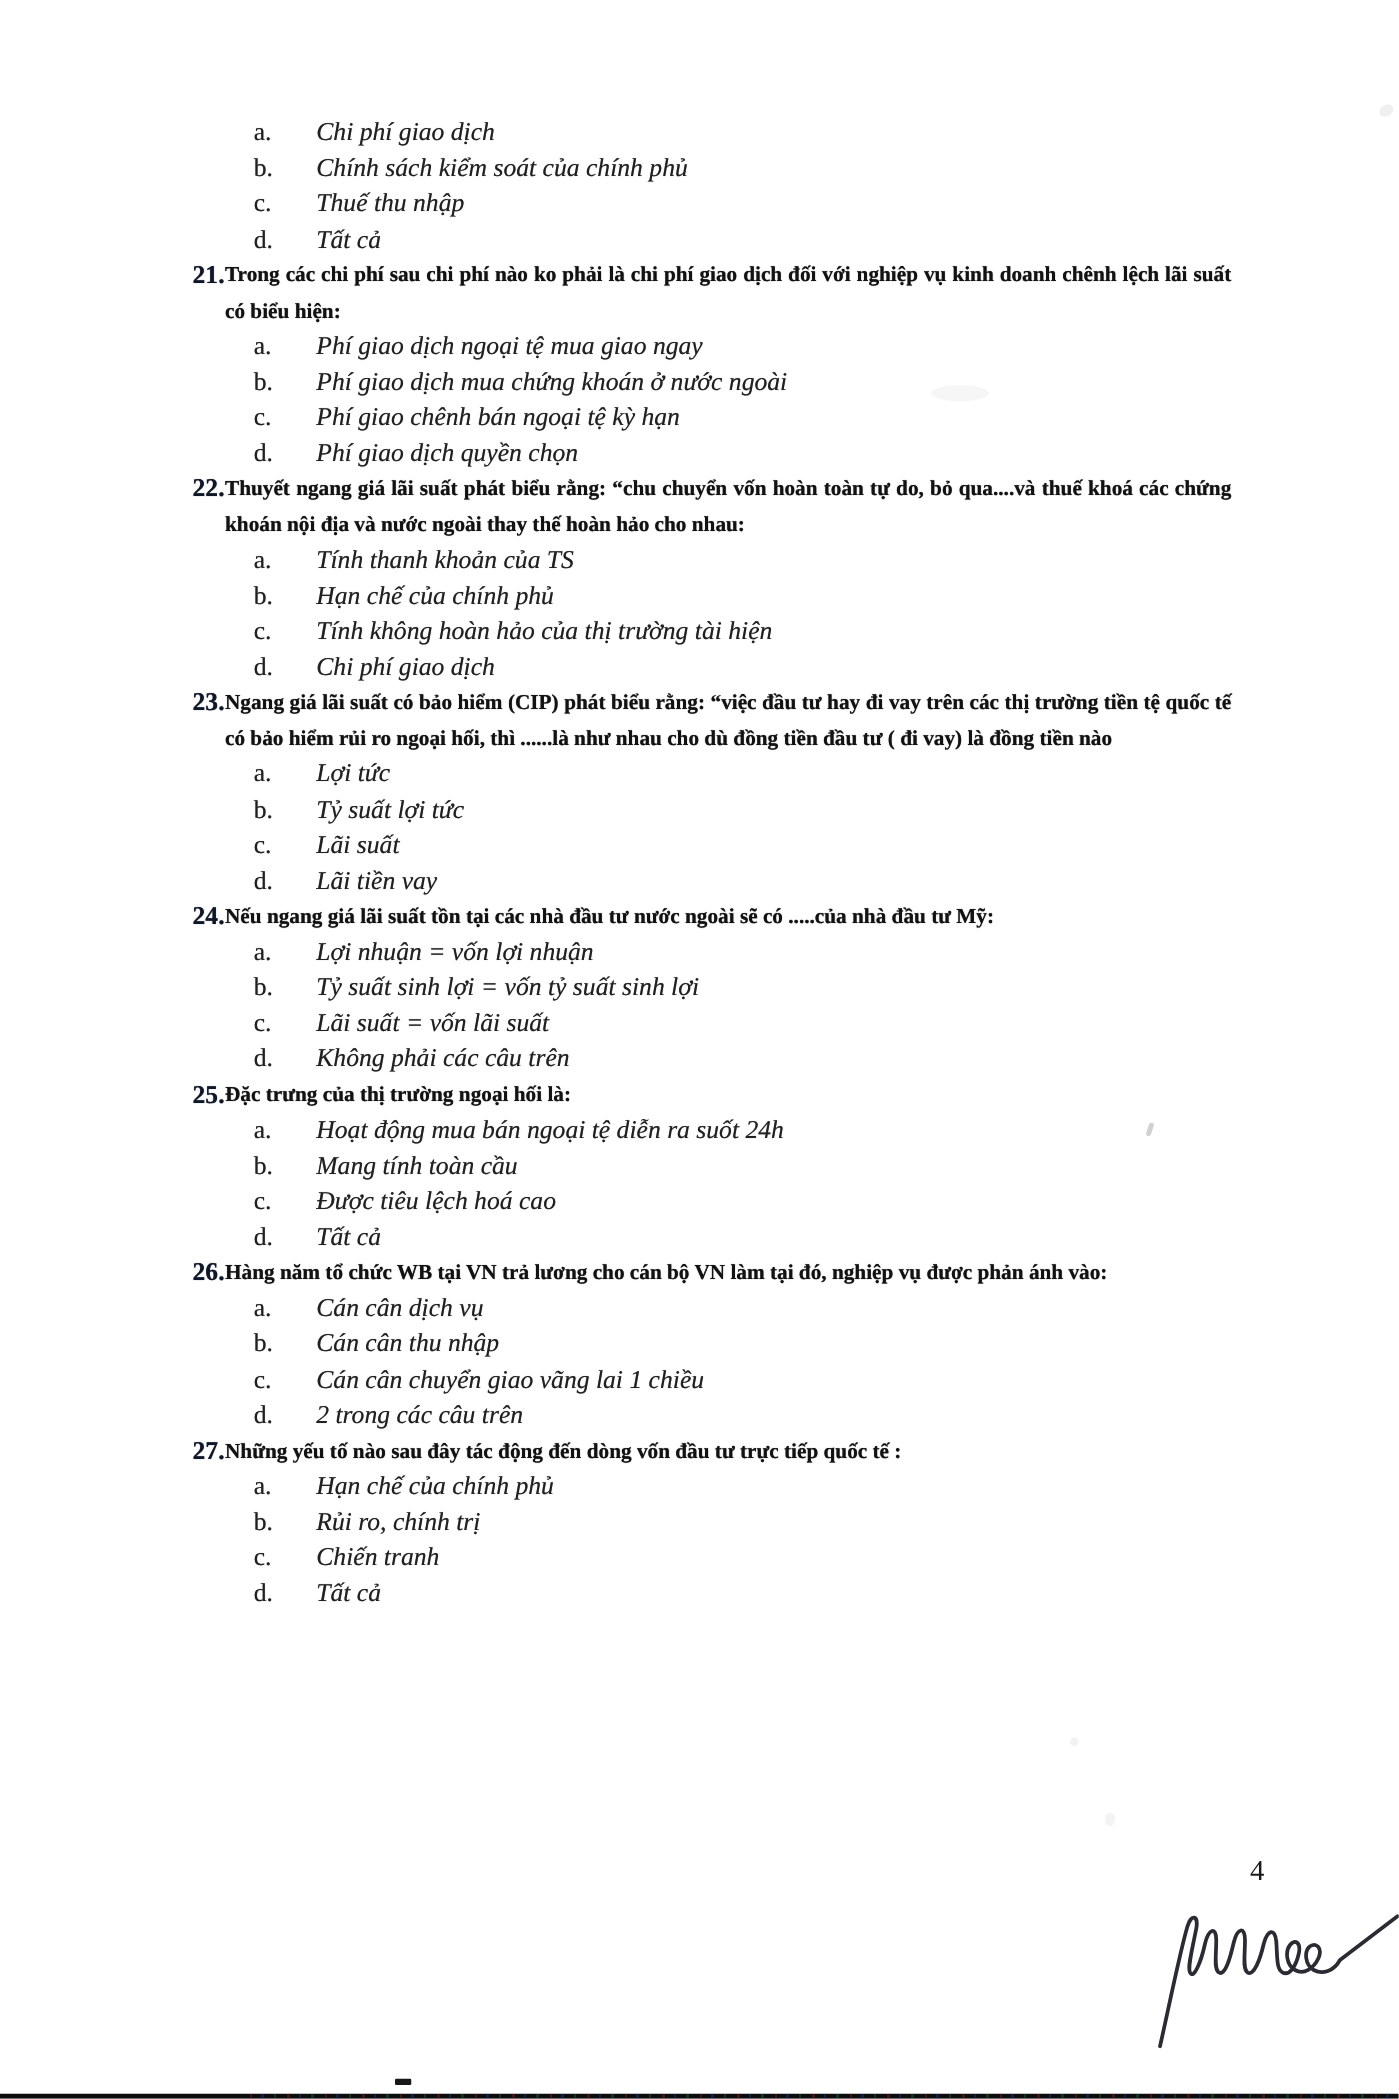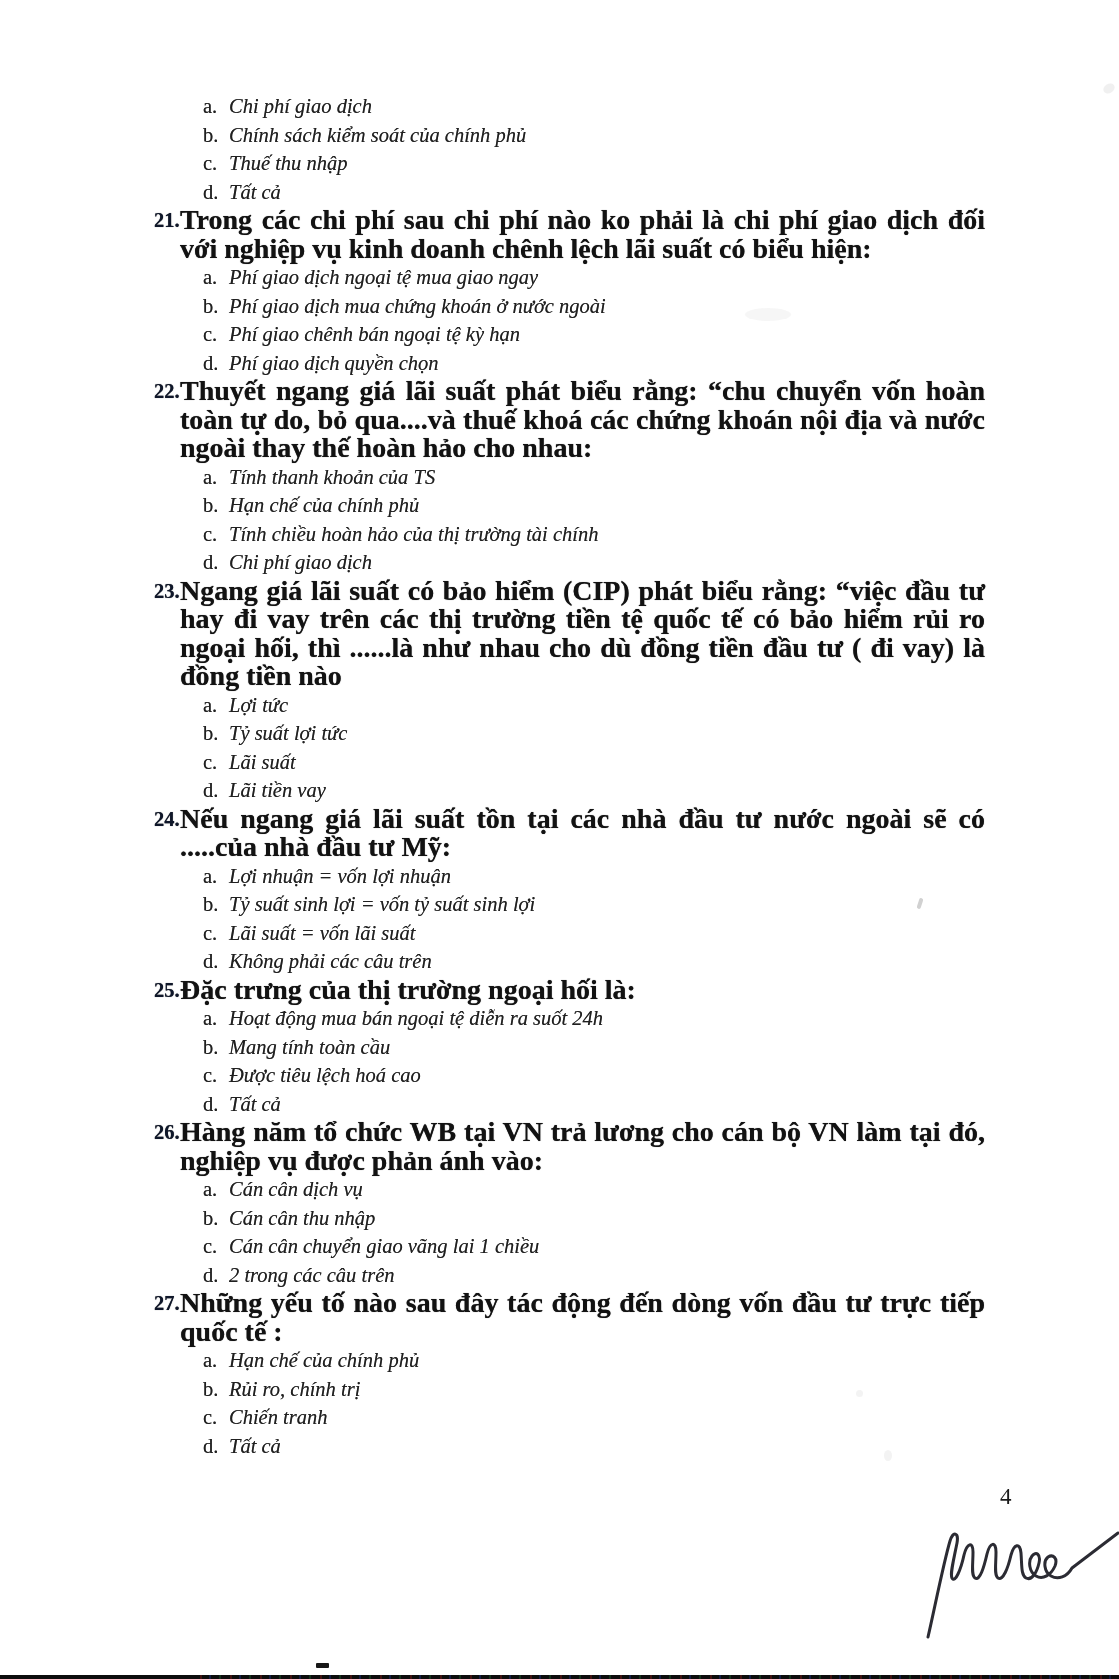--- a/index.html
+++ b/index.html
@@ -24,35 +24,35 @@
     display: flex;
     line-height: 28.5px;
     font-size: 20.5px;
     color: #202020;
     text-shadow: 0 0 0.6px rgba(40,40,40,0.65);
   }
   .opt-letter {
     flex: 0 0 26px;
     font-style: normal;
   }
-  .opt-text { font-style: italic; }
+  .opt-text { font-style: italic; margin-left: 24px; }
   
   .question { position: relative; padding-left: 26px; }
   .q-num {
     position: absolute;
     left: 0; top: 0;
     font-weight: bold;
     font-size: 20.5px;
     line-height: 28.5px;
     color: #0f172a;
     text-shadow: 0 0 0.7px rgba(20,20,20,0.8);
   }
   .q-text {
     font-weight: bold;
-    font-size: 28px;
+    font-size: 17px;
     line-height: 28.5px;
     color: #121212;
     text-align: justify;
     text-shadow: 0 0 0.7px rgba(20,20,20,0.8);
   }
   
   .page-number {
     position: absolute;
     left: 1000px; top: 1484px;
     font-size: 23px;
@@ -150,21 +150,21 @@
       <div class="option">
         <span class="opt-letter">a.</span>
         <span class="opt-text">Tính thanh khoản của TS</span>
       </div>
       <div class="option">
         <span class="opt-letter">b.</span>
         <span class="opt-text">Hạn chế của chính phủ</span>
       </div>
       <div class="option">
         <span class="opt-letter">c.</span>
-        <span class="opt-text">Tính chiều hoàn hảo của thị trường tài chính</span>
+        <span class="opt-text">Tính không hoàn hảo của thị trường tài hiện</span>
       </div>
       <div class="option">
         <span class="opt-letter">d.</span>
         <span class="opt-text">Chi phí giao dịch</span>
       </div>
     </div>
   </div>
 
   <div class="question">
     <span class="q-num">23.</span>

